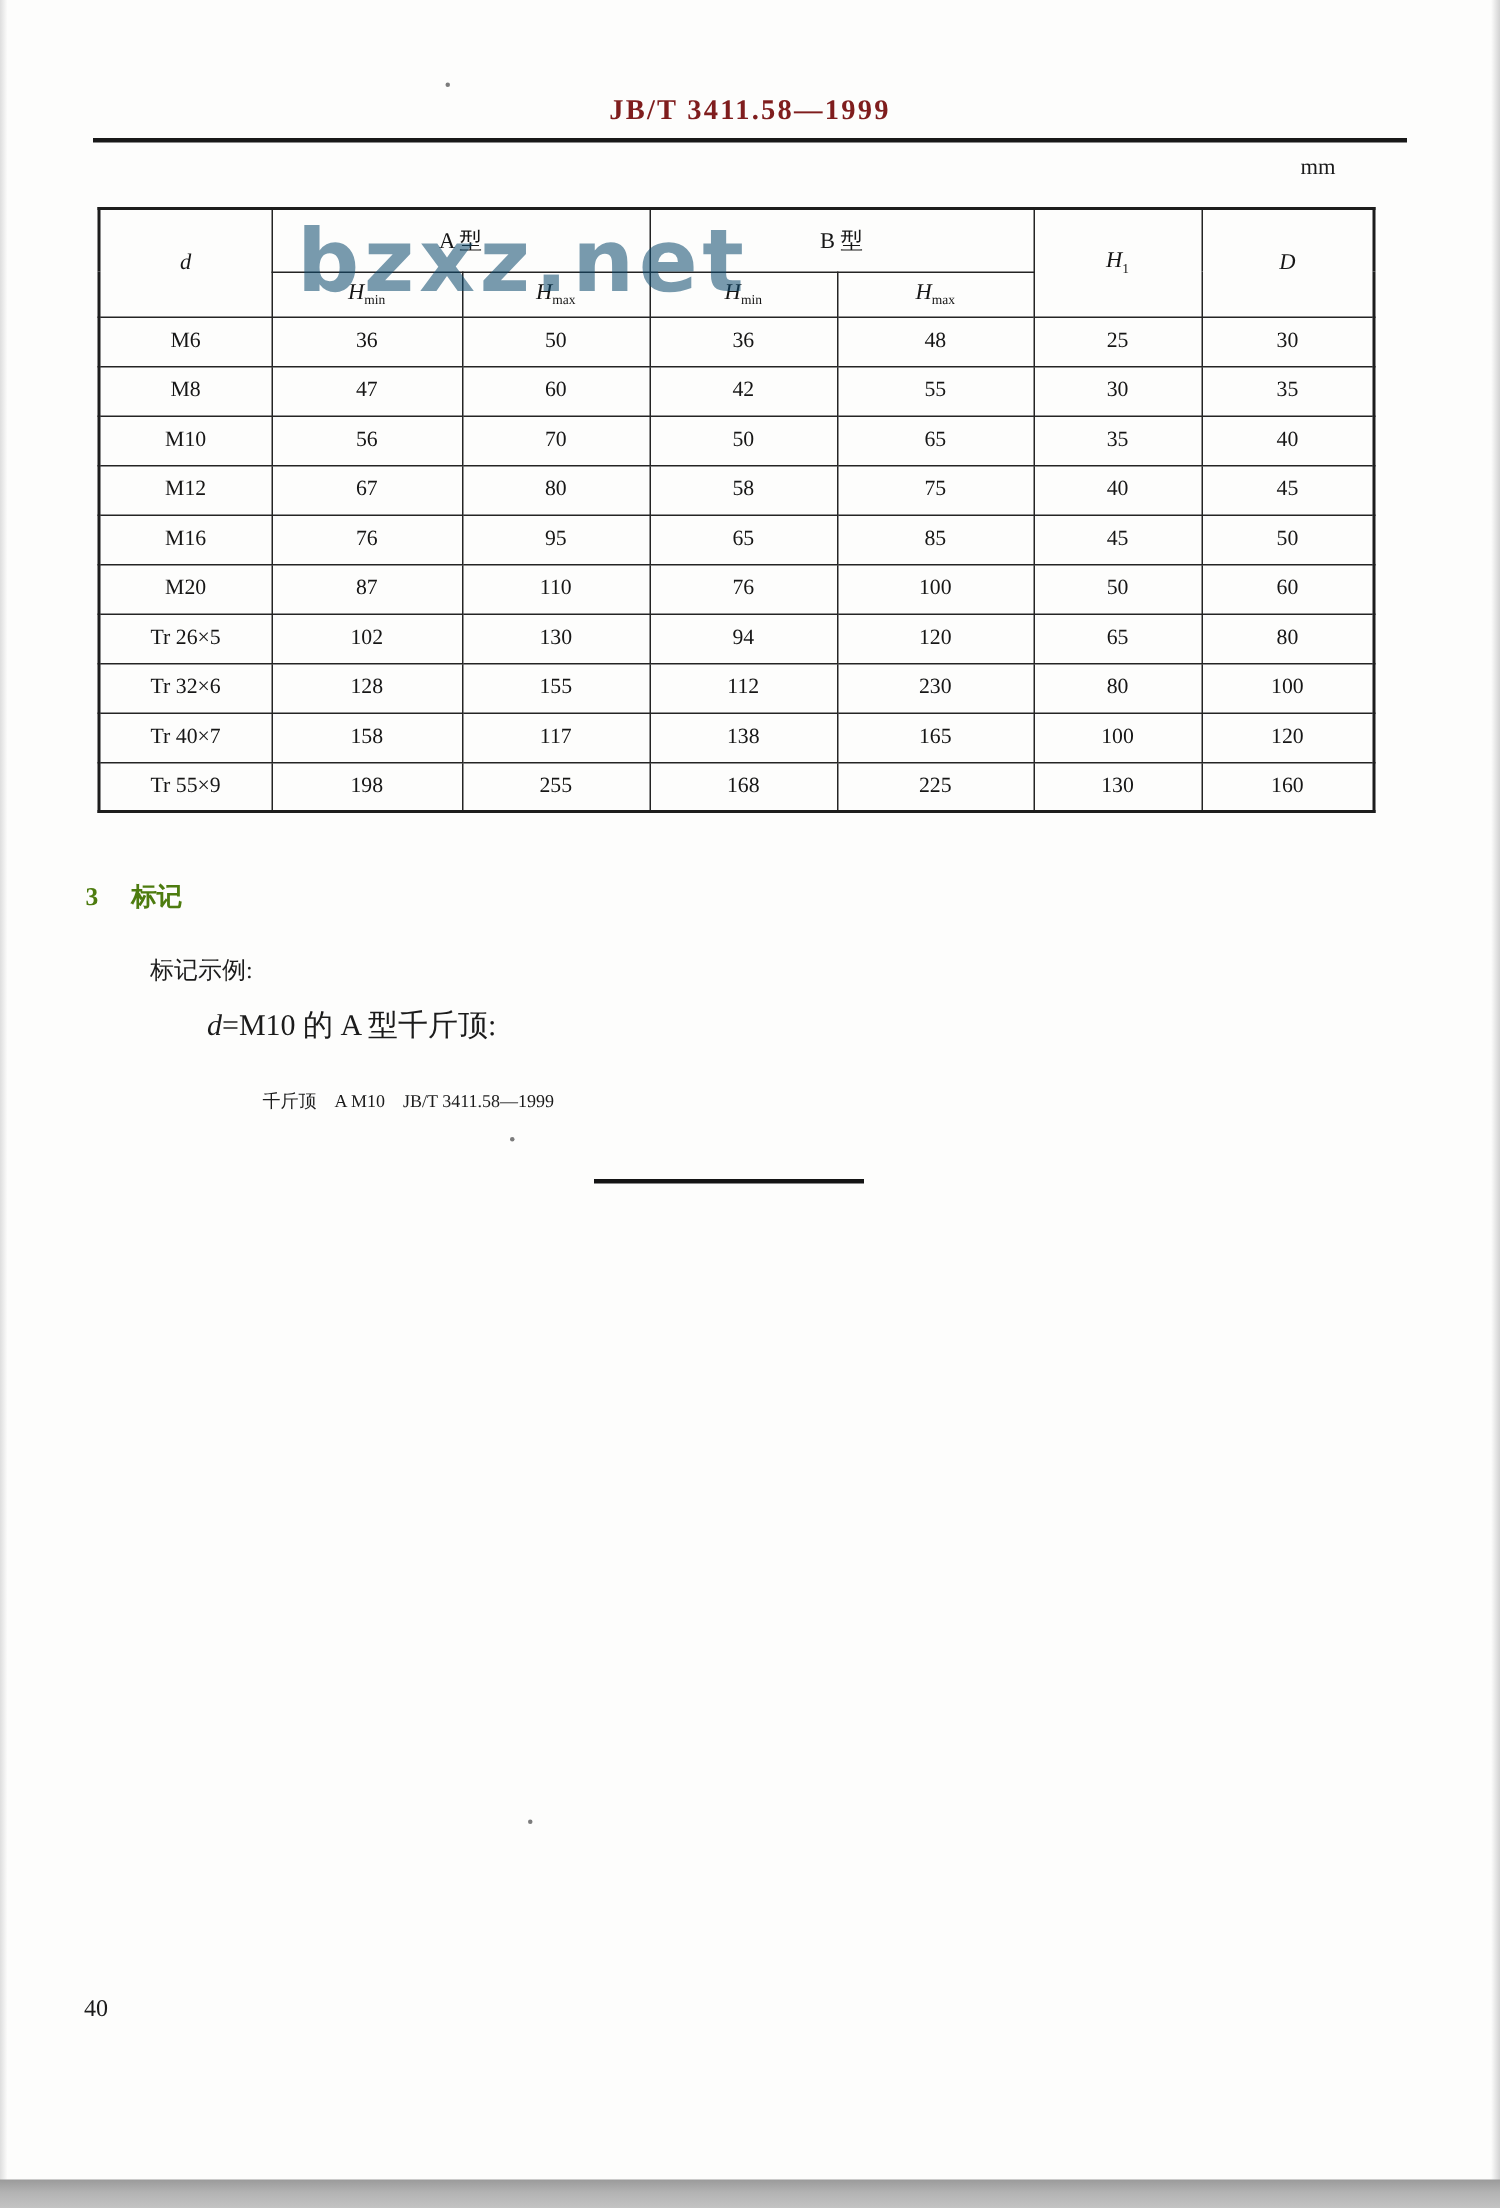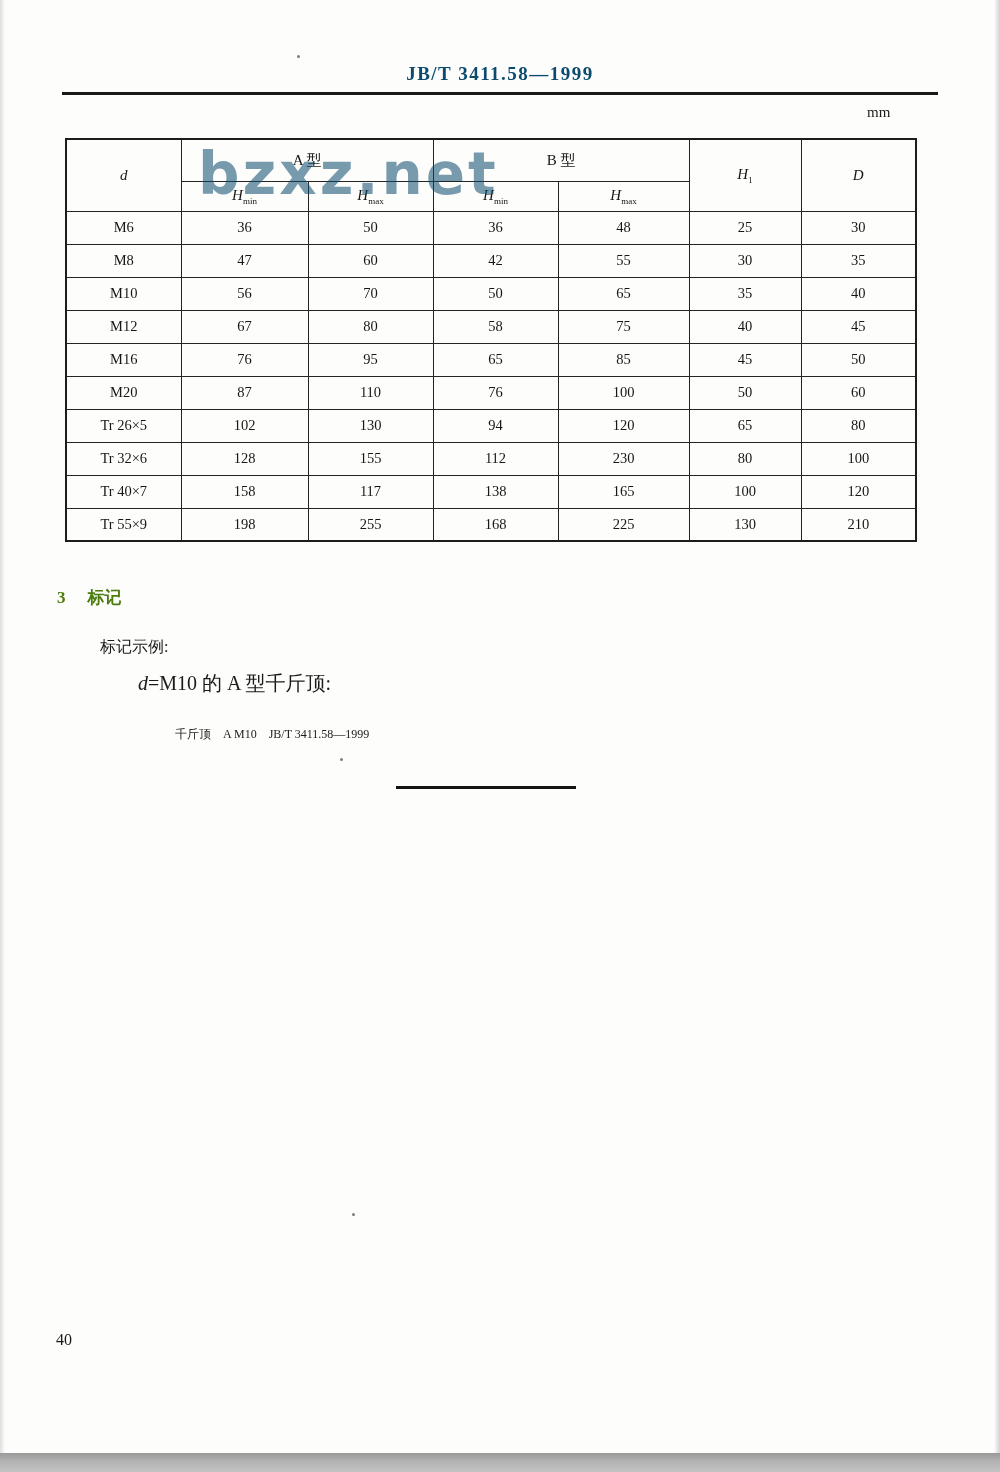--- a/index.html
+++ b/index.html
@@ -10,21 +10,21 @@
     background:#fdfdfc; overflow:hidden; color:#1b1b1b;
   }
   .edge-right { position:absolute; top:0; right:0; width:6px; height:100%;
     background:linear-gradient(to left,#d2d2d2,rgba(255,255,255,0)); }
   .edge-left { position:absolute; top:0; left:0; width:5px; height:100%;
     background:linear-gradient(to right,#dedede,rgba(255,255,255,0)); }
   .bottom-bar { position:absolute; bottom:0; left:0; width:100%; height:19px;
     background:linear-gradient(to bottom,#9a9a9a 0%,#b3b3b3 45%,#c3c3c3 100%); }
 
   .doc-title { position:absolute; top:63px; left:0; width:100%; text-align:center;
-    font-size:19px; font-weight:bold; letter-spacing:1.5px; color:#0c4a6e; }
+    font-size:19px; font-weight:bold; letter-spacing:1.5px; color:#7f1d1d; }
   .title-rule { position:absolute; top:92px; left:62px; width:876px; height:3px; background:#191919; }
   .unit-label { position:absolute; top:104px; left:867px; font-size:15px; }
 
   .spec-table { position:absolute; top:138px; left:65px; width:850px;
     border-collapse:collapse; font-size:14.5px; color:#161616;
     border:2px solid #1d1d1d; table-layout:fixed; }
   .spec-table th, .spec-table td { border:1.5px solid #242424; text-align:center;
     font-weight:normal; padding:0; }
   .spec-table tr.hrow1 th { height:42px; font-size:15px; }
   .spec-table tr.hrow2 th { height:30px; font-size:14px;margin-top:31px; }
@@ -168,21 +168,21 @@
         <td>100</td>
         <td>120</td>
       </tr>
       <tr>
         <td>Tr 55×9</td>
         <td>198</td>
         <td>255</td>
         <td>168</td>
         <td>225</td>
         <td>130</td>
-        <td>210</td>
+        <td>160</td>
       </tr>
     </tbody>
   </table>
 
   <div class="watermark">bzxz.net</div>
 
   <div class="section-heading">
     <span class="num">3</span><span>标记</span>
   </div>
 

